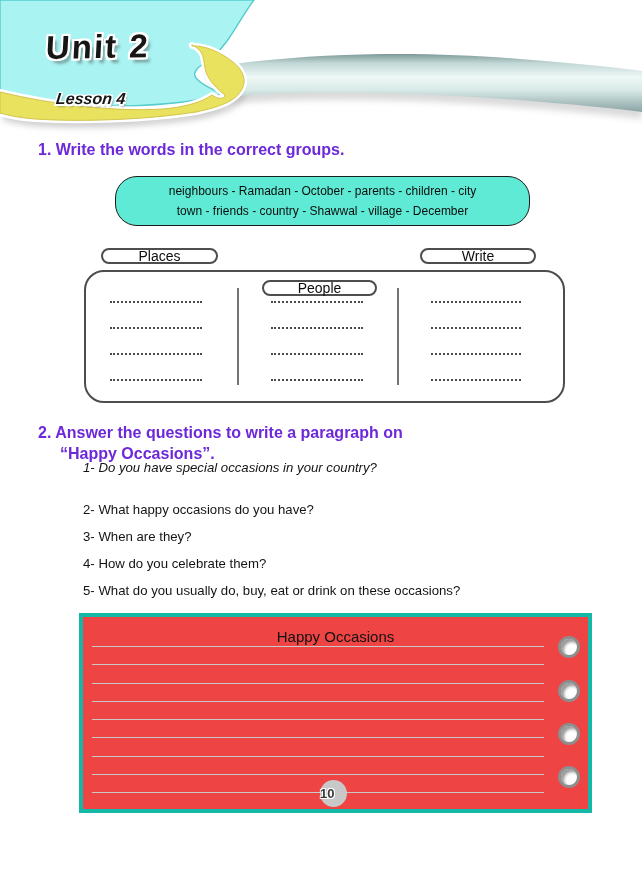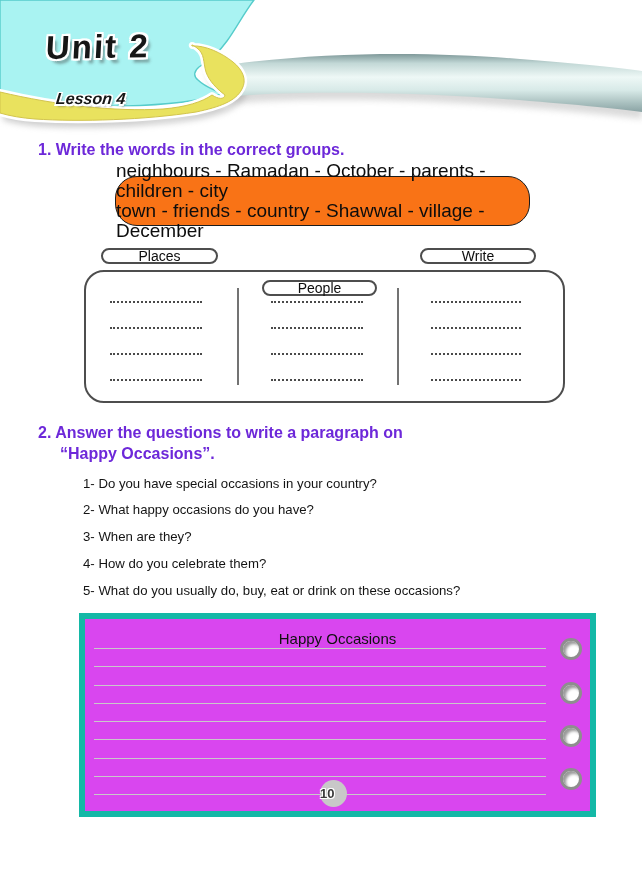--- a/index.html
+++ b/index.html
@@ -23,23 +23,23 @@
                  0 1.5px 0 #fff,0 -1.5px 0 #fff,2px 3px 2px rgba(80,80,80,.4);
   }
   
   .heading{position:absolute;font-size:16px;font-weight:bold;color:#6d28d9;white-space:nowrap;}
   #h1{left:38px;top:141px;}
   #h2a{left:38px;top:424px;}
   #h2b{left:60px;top:445px;}
   
   #wordbank{
     position:absolute;left:115px;top:176px;width:413px;height:48px;
-    border:1.6px solid #1c1c1c;border-radius:22px;background:#f97316;
+    border:1.6px solid #1c1c1c;border-radius:22px;background:#5eead4;
     display:flex;flex-direction:column;justify-content:center;align-items:center;
-    font-size:19px;line-height:20px;color:#0d0d0d;
+    font-size:12px;line-height:20px;color:#0d0d0d;
   }
   
   #groups-box{
     position:absolute;left:84px;top:270px;width:477px;height:129px;
     border:2px solid #4d4d4d;border-radius:20px;background:#fff;
   }
   .group-tab{
     position:absolute;top:248px;height:16px;background:#fff;border:2px solid #4d4d4d;
     border-radius:15px;display:flex;align-items:center;justify-content:center;
     font-size:14px;color:#0d0d0d;z-index:2;box-sizing:border-box;
@@ -49,21 +49,21 @@
   #tab-times{left:420px;width:116px;}
   .col-divider{position:absolute;width:2px;height:97px;top:288px;background:#737373;}
   #divider-1{left:237px;}
   #divider-2{left:397px;}
   .answer-line{position:absolute;height:2px;border-bottom:2px dotted #4a4a4a;}
   
   .question{position:absolute;left:83px;font-size:13.2px;color:#141414;white-space:nowrap;}
   
   #writing-box{
     position:absolute;left:79px;top:613px;width:505px;height:192px;
-    border:6px solid #14b8a6;background:#d946ef;box-sizing:content-box;
+    border:4px solid #14b8a6;background:#ef4444;box-sizing:content-box;
   }
   #writing-title{
     position:absolute;left:0;right:0;top:11px;text-align:center;
     font-size:15px;color:#111;
   }
   .ruled-line{position:absolute;left:9px;right:44px;height:1.2px;background:#c9c9c9;}
   .binder-ring{
     position:absolute;left:475px;width:22px;height:22px;border-radius:50%;
     border:3px solid #8e8e8e;background:#fff;box-sizing:border-box;
     box-shadow:inset 3px 3px 3px #9a9a9a;
@@ -150,21 +150,21 @@
   <div class="answer-line" style="left:271px;top:377px;width:92px;"></div>
 
   <div class="answer-line" style="left:431px;top:299px;width:90px;"></div>
   <div class="answer-line" style="left:431px;top:325px;width:90px;"></div>
   <div class="answer-line" style="left:431px;top:351px;width:90px;"></div>
   <div class="answer-line" style="left:431px;top:377px;width:90px;"></div>
 
   <div id="h2a" class="heading">2. Answer the questions to write a paragraph on</div>
   <div id="h2b" class="heading">“Happy Occasions”.</div>
 
-  <div class="question" style="top:476px;">1- Do you have special occasions in your country?</div>
+  <div class="question" style="top:460px;font-style:italic;">1- Do you have special occasions in your country?</div>
   <div class="question" style="top:502px;">2- What happy occasions do you have?</div>
   <div class="question" style="top:529px;">3- When are they?</div>
   <div class="question" style="top:556px;">4- How do you celebrate them?</div>
   <div class="question" style="top:583px;">5- What do you usually do, buy, eat or drink on these occasions?</div>
 
   <div id="writing-box">
     <div id="writing-title">Happy Occasions</div>
     <div class="ruled-line" style="top:29px;"></div>
     <div class="ruled-line" style="top:47px;"></div>
     <div class="ruled-line" style="top:66px;"></div>

